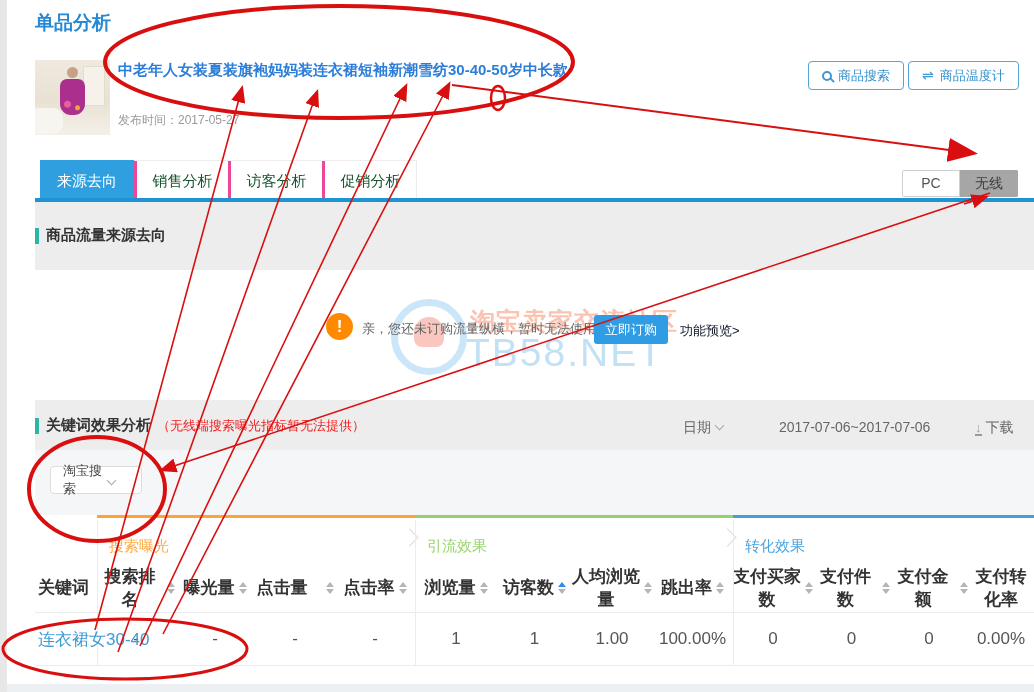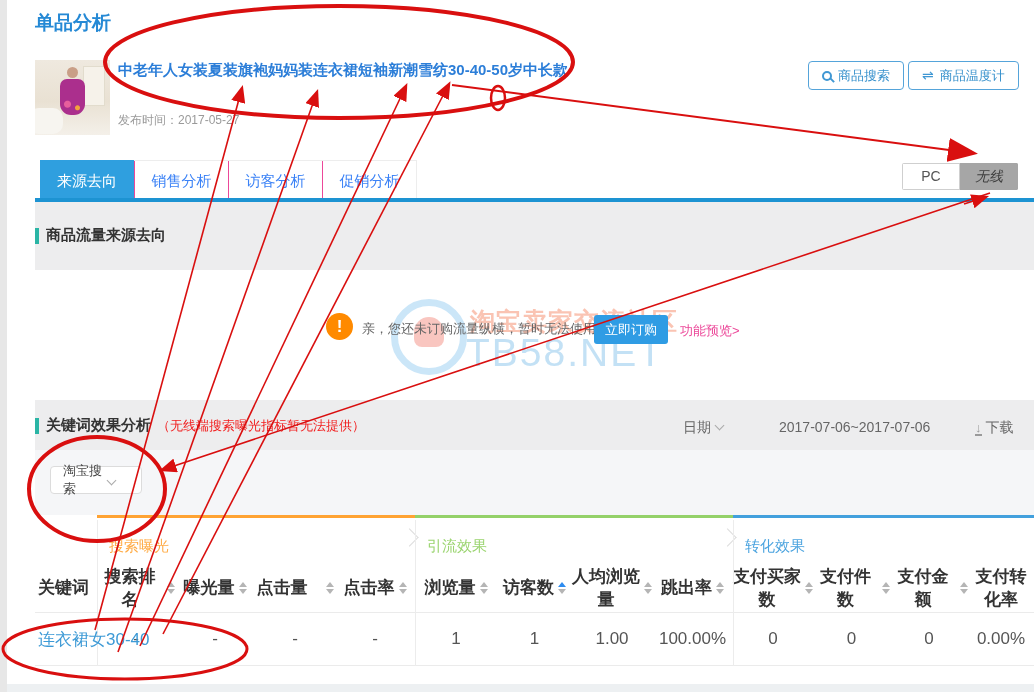--- a/index.html
+++ b/index.html
@@ -25,49 +25,49 @@
           background:#fff; color:#3590cc; font-size:13px; padding:8px 13px; display:flex; align-items:center; cursor:pointer; }
   .hbtn.search { left:808px; }
   .hbtn.thermo { left:908px; }
   .icon-search { display:inline-block; width:10px; height:10px; border:2px solid #3f97d3; border-radius:50%; position:relative; margin-right:6px; }
   .icon-search::after { content:""; position:absolute; width:6px; height:2px; background:#3f97d3; transform:rotate(45deg); right:-5px; bottom:-2px; }
   .icon-swap { color:#3f97d3; margin-right:6px; font-size:14px; }
   .icon-swap::before { content:"\21CC"; }
 
   
   .tabs { position:absolute; left:40px; top:160px; height:40px; display:flex; background:#fff; border:1px solid #ededed; border-bottom:none; }
-  .tab { width:94px; text-align:center; line-height:39px; font-size:15px; color:#3b82f6; border-left:1px solid #ec4899; cursor:pointer; }
+  .tab { width:94px; text-align:center; line-height:39px; font-size:15px; color:#14532d; border-left:3px solid #ec4899; cursor:pointer; }
   .tab:first-child { border-left:none; }
   .tab.active { background:#2f9fdf; color:#fff; margin:-1px 0 0 -1px; height:41px; line-height:41px; }
   .blue-line { position:absolute; left:35px; top:198px; width:999px; height:4px; background:#1d93d2; }
 
-  .toggle { position:absolute; left:902px; top:163px; display:flex; border-radius:2px; overflow:hidden; font-size:14px; }
+  .toggle { position:absolute; left:902px; top:170px; display:flex; border-radius:2px; overflow:hidden; font-size:14px; }
   .toggle .opt { width:58px; height:27px; line-height:25px; text-align:center; cursor:pointer; }
   .toggle .pc { background:#fff; border:1px solid #cfcfcf; color:#555; }
-  .toggle .wl { background:#a6a6a6; border:1px solid #a6a6a6; color:#3e3e3e;font-style:italic; }
+  .toggle .wl { background:#a6a6a6; border:1px solid #a6a6a6; color:#3e3e3e; }
 
   
   .band1 { position:absolute; left:35px; top:202px; width:999px; height:68px; background:#ededee; }
   .band2 { position:absolute; left:35px; top:400px; width:999px; height:50px; background:#ededee; }
   .band3 { position:absolute; left:35px; top:450px; width:999px; height:65px; background:#f5f6f8; }
   .sec-head { position:absolute; display:flex; align-items:center; }
   .sec-head .bar { width:4px; height:16px; background:#2ab5a5; margin-right:7px; }
   .sec-head .txt { font-size:15px; font-weight:bold; color:#333; }
   .sec1 { left:35px; top:226px; }
   .sec2 { left:35px; top:416px; }
   .sec-note { font-size:13px; color:#f21c1c; margin-left:6px; font-weight:normal; }
 
   
   .warn-ic { position:absolute; left:326px; top:313px; width:27px; height:27px; border-radius:50%; background:#ff8a00;
              color:#fff; font-weight:bold; text-align:center; line-height:27px; font-size:17px; }
   .warn-ic::before { content:"!"; }
   .warn-txt { position:absolute; left:362px; top:320px; font-size:13px; color:#666; }
   .order-btn { position:absolute; left:594px; top:315px; width:74px; height:29px; background:#2f9ce4; color:#fff;
                font-size:13px; text-align:center; line-height:29px; border-radius:3px; cursor:pointer; }
-  .preview-link { position:absolute; left:680px; top:322px; font-size:13px; color:#ec4899; text-decoration:none; }
+  .preview-link { position:absolute; left:680px; top:322px; font-size:13px; color:#0f172a; text-decoration:none; }
 
   
   .wm { position:absolute; pointer-events:none; }
   .wm-circle { left:391px; top:299px; width:76px; height:76px; border:7px solid rgba(140,200,240,.45); border-radius:50%; }
   .wm-hand { left:414px; top:317px; width:30px; height:30px; background:rgba(242,128,115,.45); border-radius:50% 50% 8px 8px; }
   .wm-t1 { left:470px; top:305px; font-size:25px; font-weight:bold; color:rgba(246,148,116,.55); letter-spacing:1px; }
   .wm-t2 { left:466px; top:331px; font-size:39px; font-weight:normal; color:rgba(135,195,235,.5); letter-spacing:2px; }
 
   
   .date-label { position:absolute; left:683px; top:419px; font-size:14px; color:#666; cursor:pointer; }

